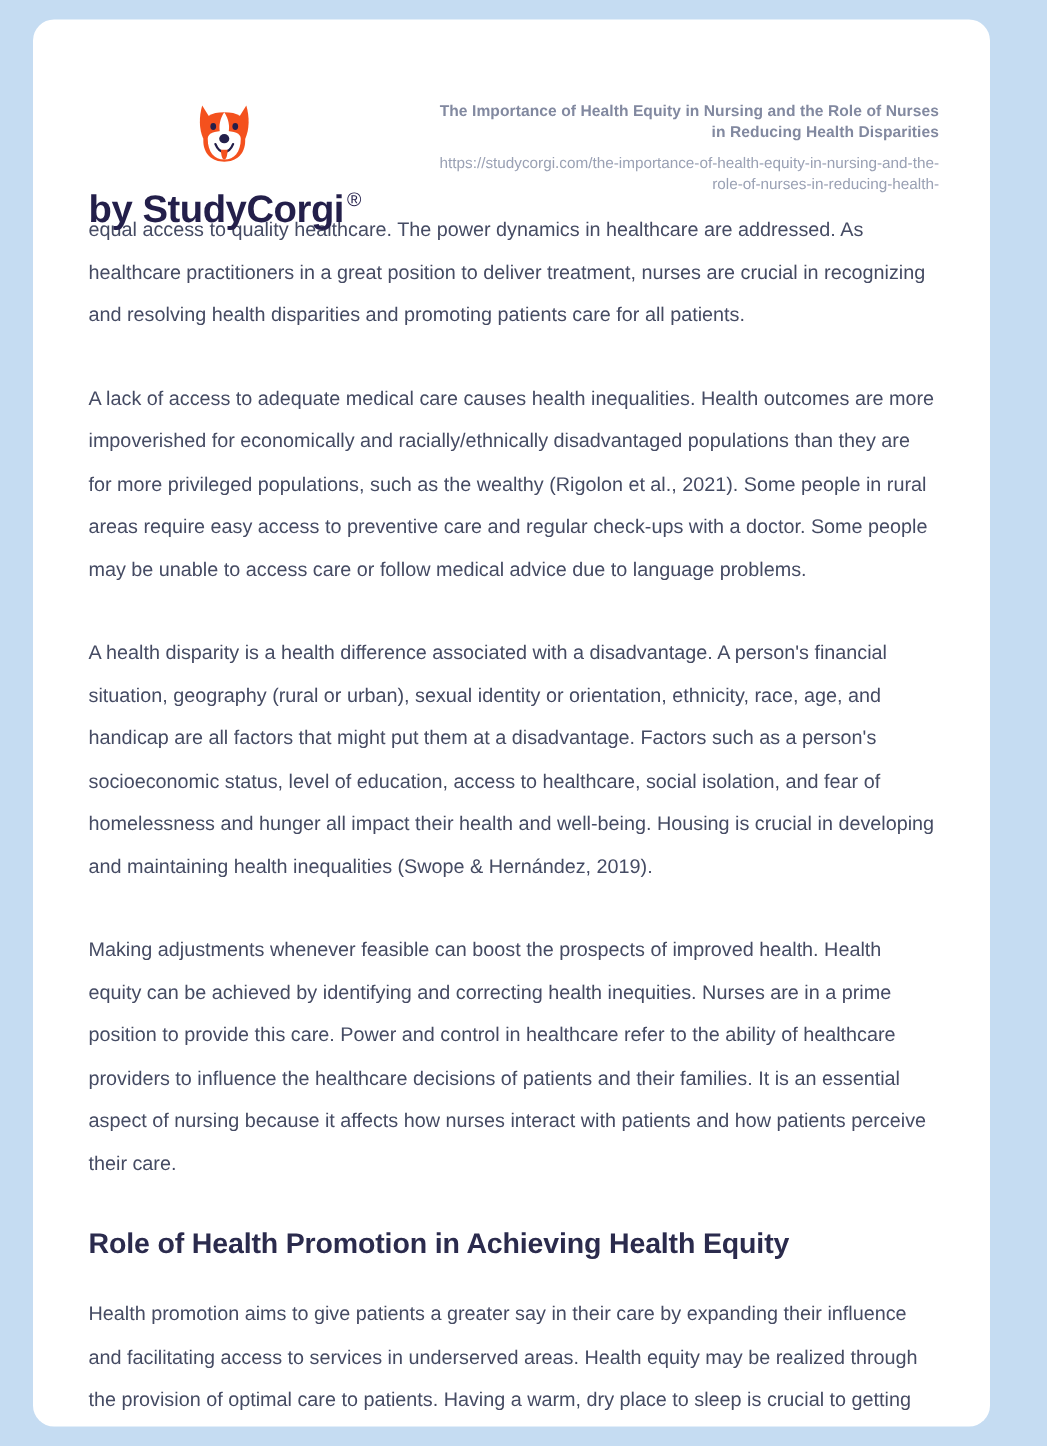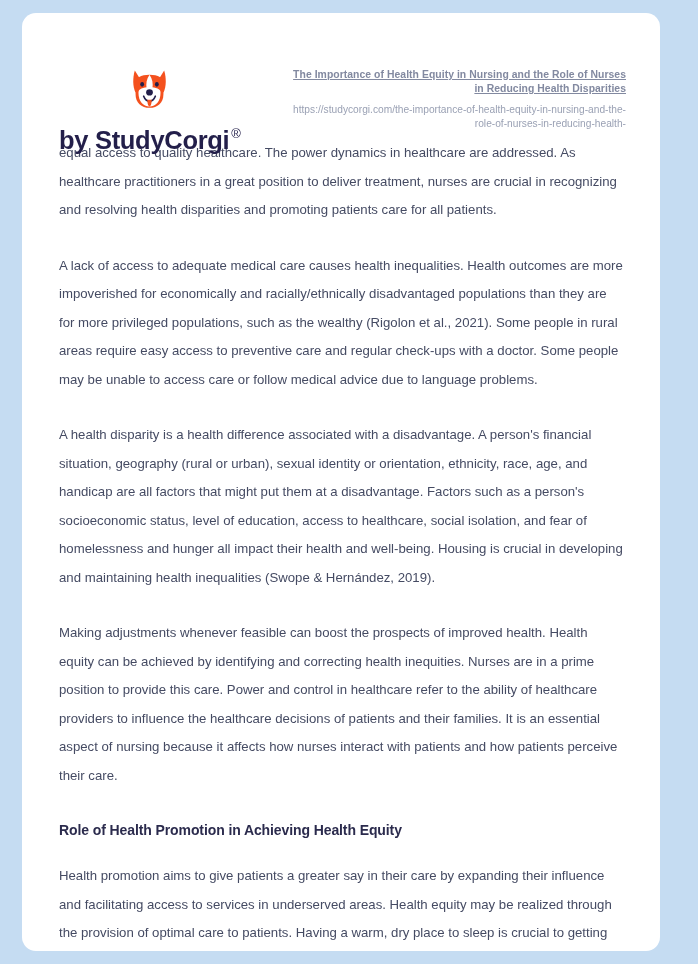--- a/index.html
+++ b/index.html
@@ -82,21 +82,20 @@
     max-width: 345px;
   }
 
   .doc-title {
     font-size: 10.4px;
     line-height: 14px;
     font-weight: 700;
     color: #8289a0;
     margin: 0 0 7px 0;
     letter-spacing: 0.05px;
-    text-decoration: underline;
   }
 
   .doc-url {
     font-size: 10.2px;
     line-height: 14px;
     font-weight: 400;
     color: #9aa1b4;
     margin: 0;
     word-break: break-word;
   }
@@ -111,21 +110,21 @@
     line-height: 28.5px;
     color: #454b63;
     margin: 0 0 27px 0;
     text-align: left;
     font-family: "Liberation Sans", sans-serif;
   }
 
   .doc-body p:last-child { margin-bottom: 0; }
 
   .section-heading {
-    font-size: 14px;
+    font-size: 19px;
     line-height: 26px;
     font-weight: 700;
     color: #2b2b4d;
     margin: 15px 0 19px 0;
     letter-spacing: -0.1px;
     font-family: "Liberation Sans", sans-serif;
   }
 </style>
 </head>
 <body>

